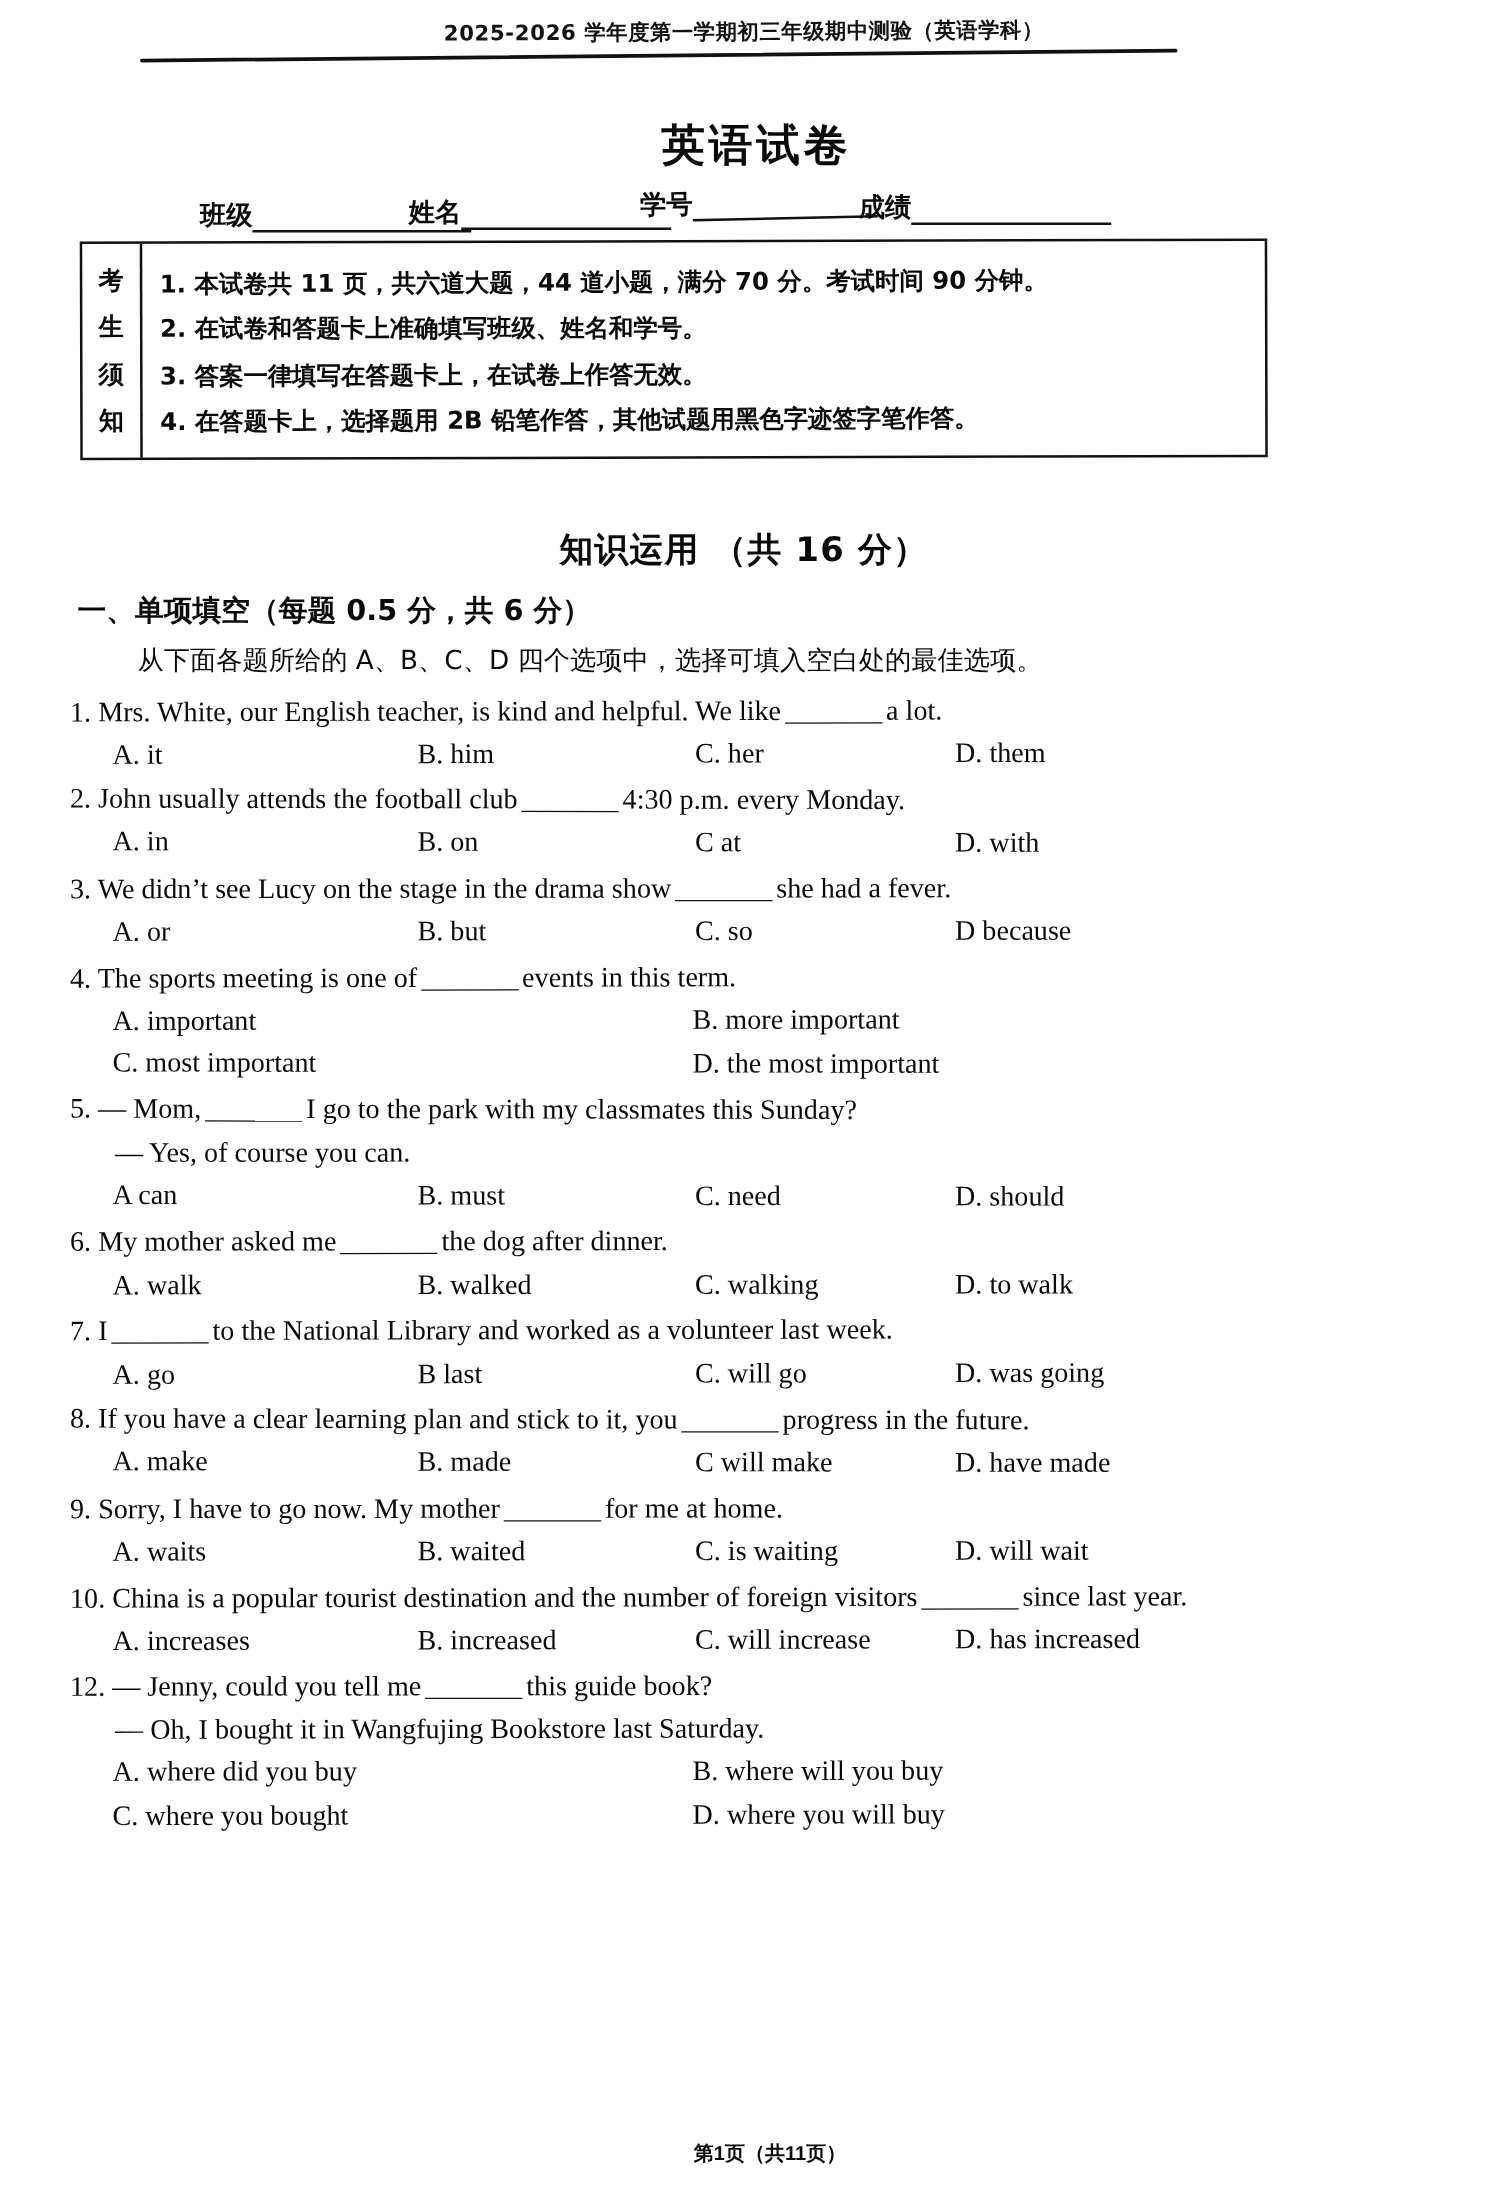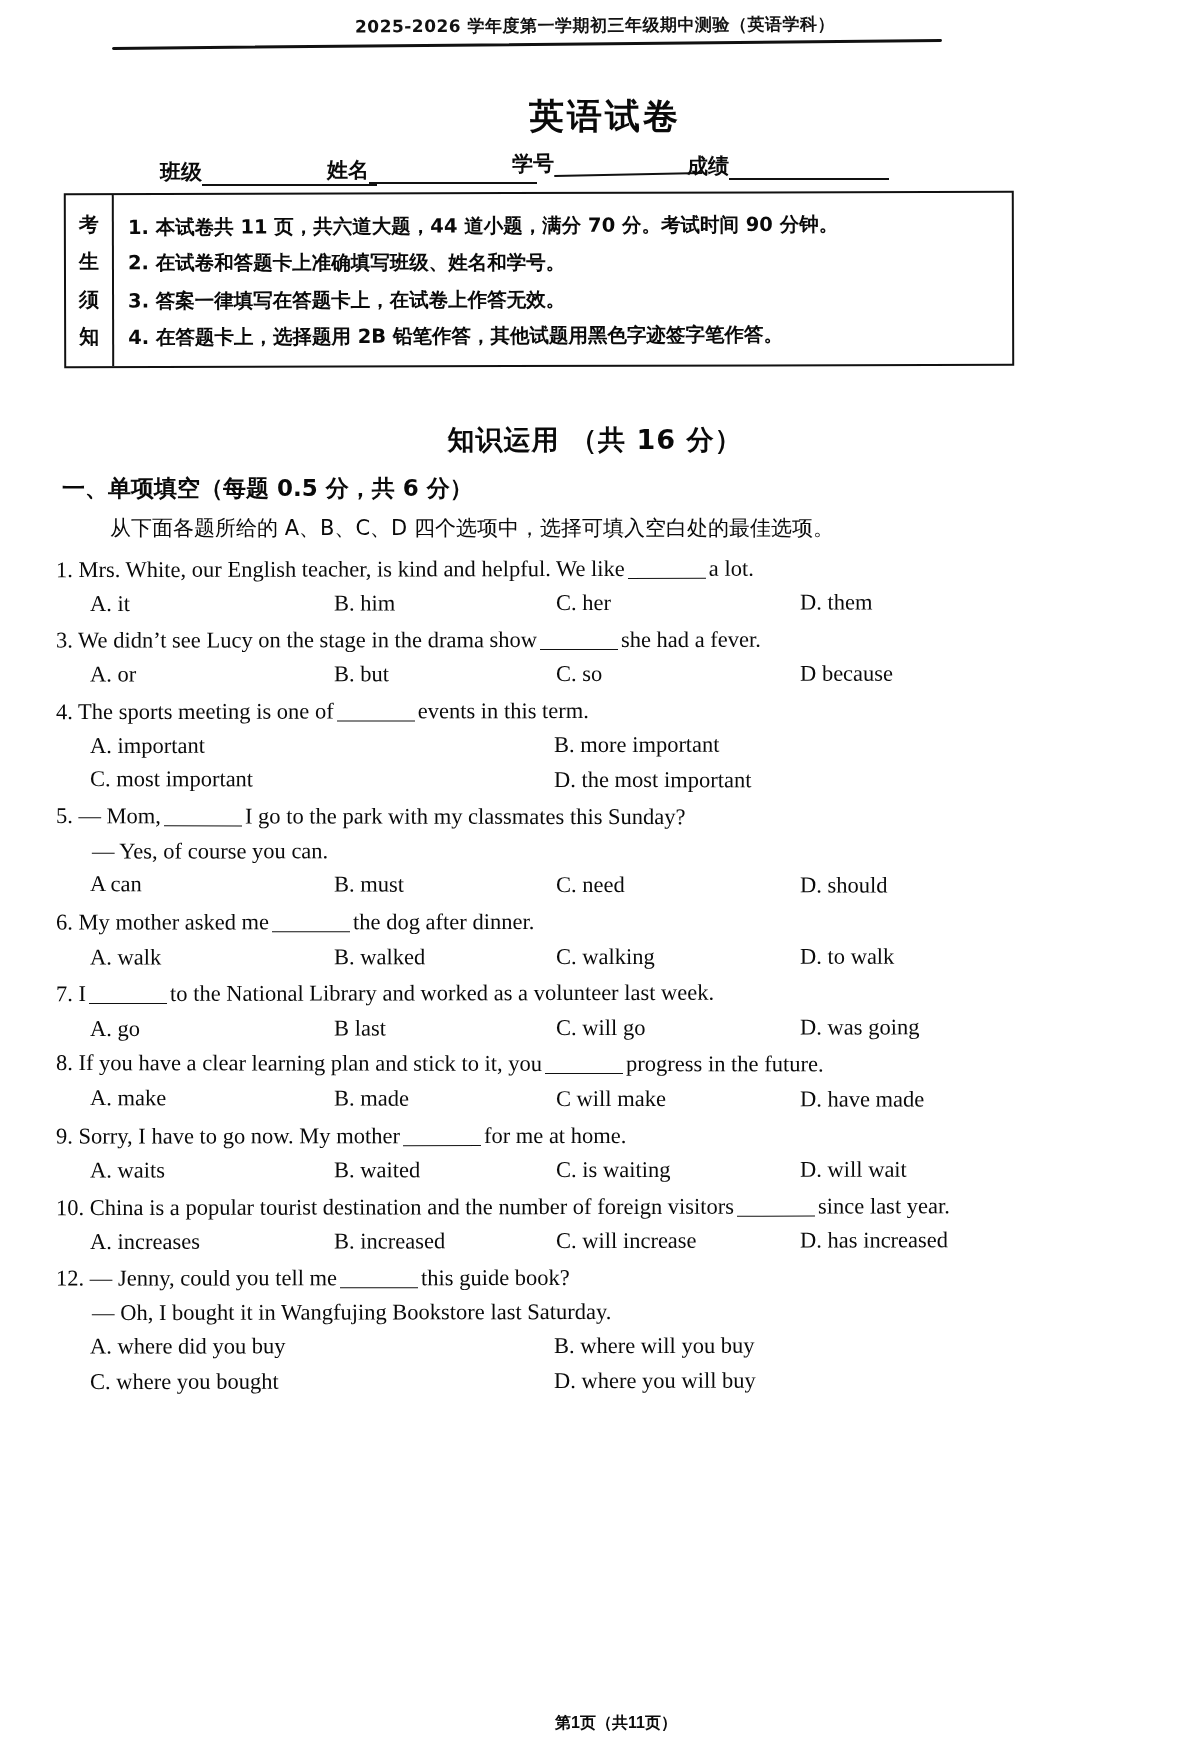--- a/index.html
+++ b/index.html
@@ -191,21 +191,21 @@
     white-space: nowrap;
   }
   .opt {
     display: inline-block;
     white-space: nowrap;
   }
   
   .opts.grid4 .opt:nth-child(1) { width: 244px; }
   .opts.grid4 .opt:nth-child(2) { width: 222px; }
   .opts.grid4 .opt:nth-child(3) { width: 208px; }
-  .opts.grid4 .opt:nth-child(4) { width: auto; margin-left: 36px; }
+  .opts.grid4 .opt:nth-child(4) { width: auto; }
   
   .opts.grid2 .opt:nth-child(1) { width: 464px; }
   .opts.grid2 .opt:nth-child(2) { width: auto; }
 
   
   .j1 { transform: rotate(-0.12deg); }
   .j2 { transform: rotate(0.10deg); }
   .j3 { transform: rotate(-0.06deg); }
 
   
@@ -264,20 +264,24 @@
   <div class="section-heading">知识运用 （共 16 分）</div>
   <div class="part-heading">一、单项填空（每题 0.5 分，共 6 分）</div>
   <div class="part-instruction">从下面各题所给的 A、B、C、D 四个选项中，选择可填入空白处的最佳选项。</div>
 
   <div class="questions" id="questions-container">
       <div class="q-block">
         <div class="q-stem j1"><span>1.</span> <span>Mrs. White, our English teacher, is kind and helpful. We like</span><span class="blank-inline"></span><span>a lot.</span></div>
         <div class="opts grid4 j1"><span class="opt">A. it</span><span class="opt">B. him</span><span class="opt">C. her</span><span class="opt">D. them</span></div>
       </div>
       <div class="q-block">
+        <div class="q-stem j2"><span>2.</span> <span>John usually attends the football club</span><span class="blank-inline"></span><span>4:30 p.m. every Monday.</span></div>
+        <div class="opts grid4 j2"><span class="opt">A. in</span><span class="opt">B. on</span><span class="opt">C  at</span><span class="opt">D. with</span></div>
+      </div>
+      <div class="q-block">
         <div class="q-stem j3"><span>3.</span> <span>We didn’t see Lucy on the stage in the drama show</span><span class="blank-inline"></span><span>she had a fever.</span></div>
         <div class="opts grid4 j3"><span class="opt">A. or</span><span class="opt">B. but</span><span class="opt">C. so</span><span class="opt">D  because</span></div>
       </div>
       <div class="q-block">
         <div class="q-stem j1"><span>4.</span> <span>The sports meeting is one of</span><span class="blank-inline"></span><span>events in this term.</span></div>
         <div class="opts grid2 j1"><span class="opt">A. important</span><span class="opt">B. more important</span></div>
         <div class="opts grid2 j2"><span class="opt">C. most important</span><span class="opt">D. the most important</span></div>
       </div>
       <div class="q-block">
         <div class="q-stem j2"><span>5.</span> <span>— Mom,</span><span class="blank-inline"></span><span>I go to the park with my classmates this Sunday?</span></div>

